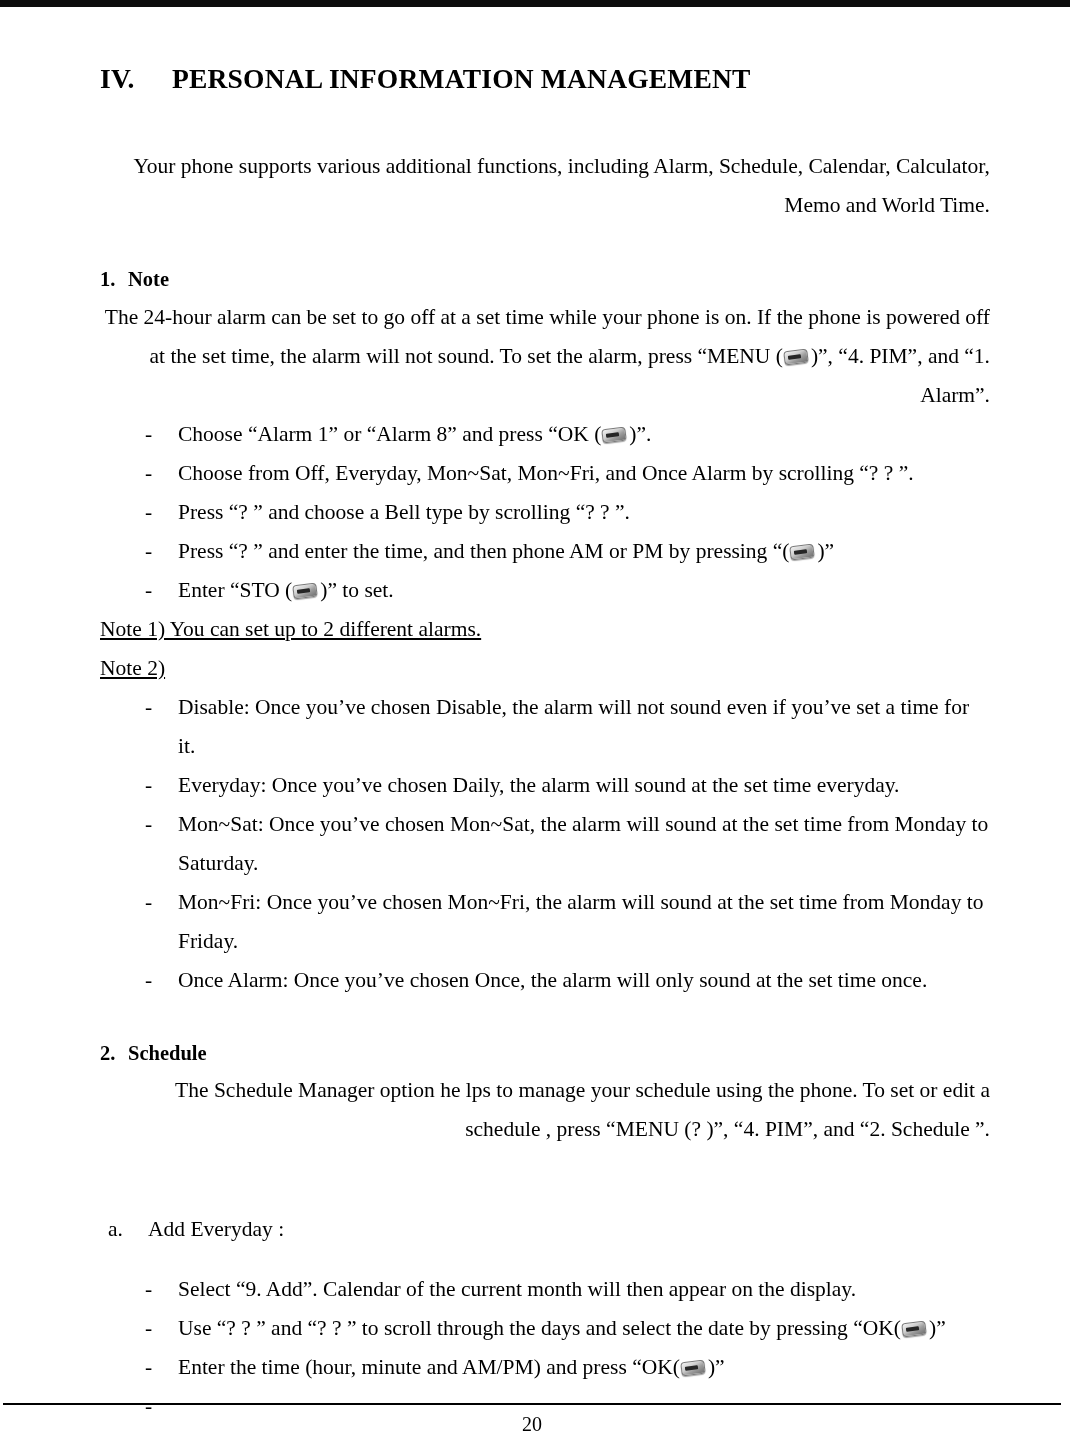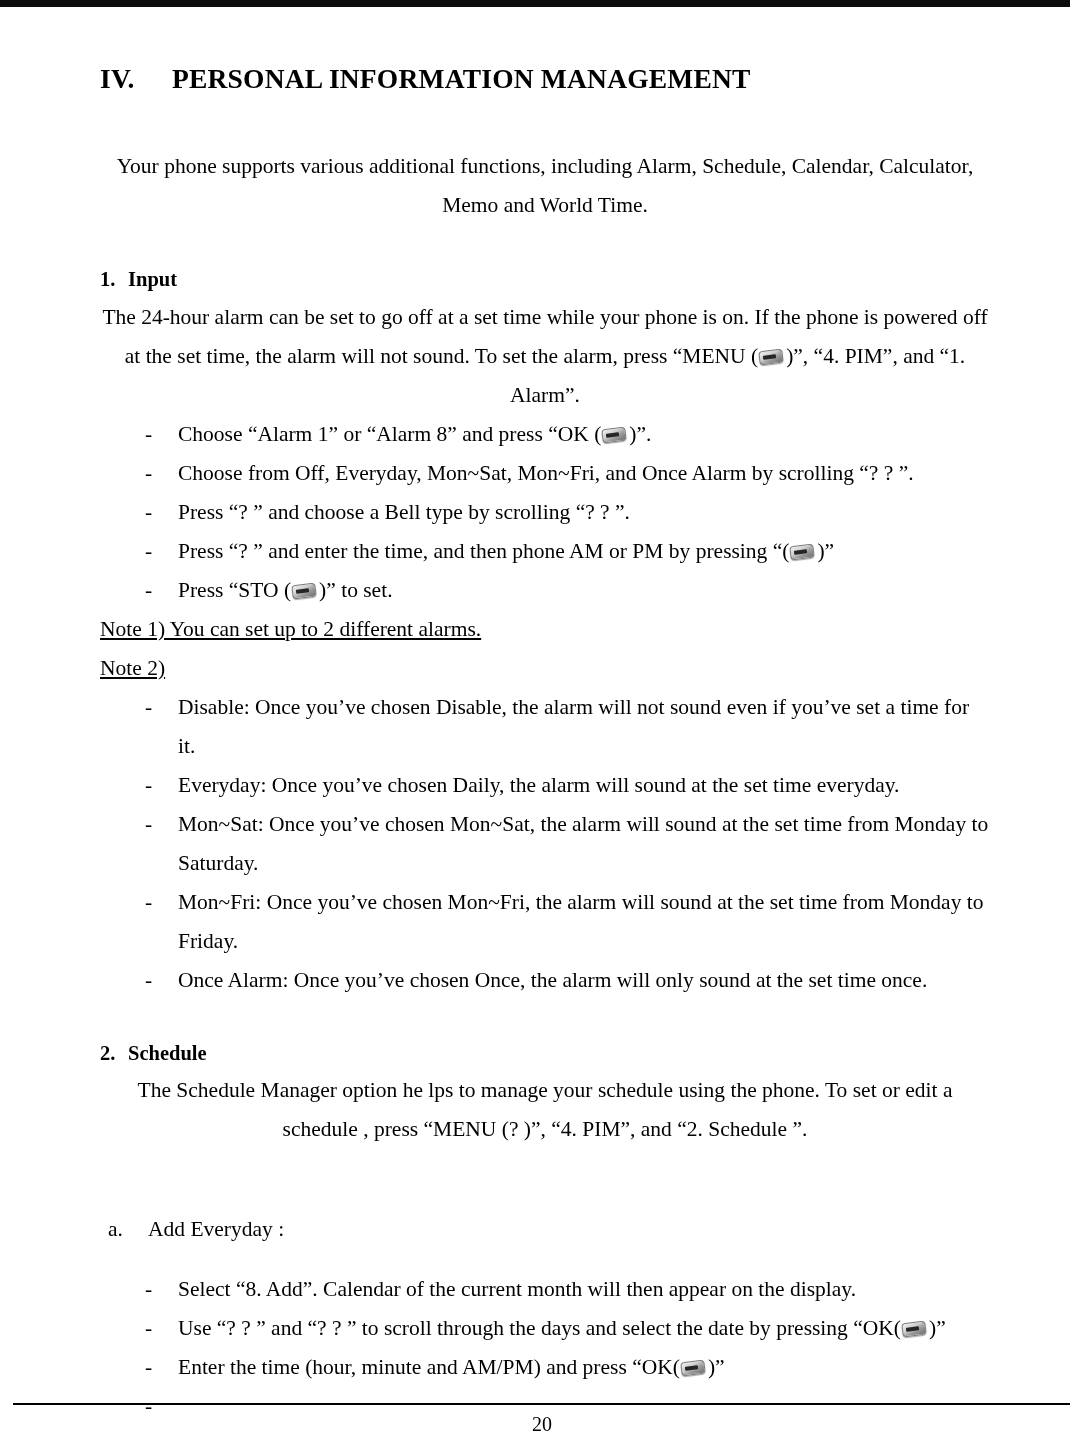--- a/index.html
+++ b/index.html
@@ -69,21 +69,21 @@
   .section-heading .numeral {
     display: inline-block;
     min-width: 28px;
   }
 
   
   .para {
     font-size: 21.5px;
     line-height: 39px;
     margin: 0;
-    text-align: center;
+    text-align: right;
   }
   .para.intro { margin-bottom: 40px; }
   .para.tight { margin-bottom: 0; }
 
   .note-line {
     font-size: 21.5px;
     line-height: 39px;
     margin: 0;
     text-decoration: underline;
   }
@@ -149,21 +149,21 @@
     width: 13px;
     height: 4px;
     background: #262626;
     border-radius: 1px;
     transform: rotate(-7deg);
   }
 
   
   .footer {
     position: absolute;
-    left: 13px;
+    left: 3px;
     bottom: 0;
     width: 1058px;
   }
   .footer-rule {
     width: 100%;
     height: 2px;
     background: #000000;
   }
   .footer-page-number {
     text-align: center;
@@ -178,34 +178,34 @@
 
 <div class="scan-top-bar"></div>
 
 <div class="page">
   <div class="content">
 
     <h1 class="chapter-heading"><span class="numeral">IV.</span><span>PERSONAL INFORMATION MANAGEMENT</span></h1>
 
     <p class="para intro">Your phone supports various additional functions, including Alarm, Schedule, Calendar, Calculator, Memo and World Time.</p>
 
-    <h2 class="section-heading"><span class="numeral">1.</span><span>Input</span></h2>
+    <h2 class="section-heading"><span class="numeral">1.</span><span>Note</span></h2>
 
     <p class="para tight"><span>The 24-hour alarm can be set to go off at a set time while your phone is on. If the phone is powered off at the set time, the alarm will not sound. To set the alarm, press “MENU (</span><span class="key-icon"><span class="body"></span><span class="slot"></span></span><span>)”, “4. PIM”, and “1. Alarm”.</span></p>
 
     <ul class="bullets">
       <li><span class="dash">-</span><span>Choose “Alarm 1” or “Alarm 8” and press “OK (</span><span class="key-icon"><span class="body"></span><span class="slot"></span></span><span>)”.</span></li>
 
       <li><span class="dash">-</span><span>Choose from Off, Everyday, Mon~Sat, Mon~Fri, and Once Alarm by scrolling “?  ?  ”.</span></li>
 
       <li><span class="dash">-</span><span>Press “?  ” and choose a Bell type by scrolling “?  ?  ”.</span></li>
 
       <li><span class="dash">-</span><span>Press “?  ” and enter the time, and then phone AM or PM by pressing “(</span><span class="key-icon"><span class="body"></span><span class="slot"></span></span><span>)”</span></li>
 
-      <li><span class="dash">-</span><span>Press “STO (</span><span class="key-icon"><span class="body"></span><span class="slot"></span></span><span>)” to set.</span></li>
+      <li><span class="dash">-</span><span>Enter “STO (</span><span class="key-icon"><span class="body"></span><span class="slot"></span></span><span>)” to set.</span></li>
     </ul>
 
     <p class="note-line">Note 1) You can set up to 2 different alarms.</p>
     <p class="note-line">Note 2)</p>
 
     <ul class="bullets">
       <li><span class="dash">-</span><span>Disable: Once you’ve chosen Disable, the alarm will not sound even if you’ve set a time for it.</span></li>
       <li><span class="dash">-</span><span>Everyday: Once you’ve chosen Daily, the alarm will sound at the set time everyday.</span></li>
       <li><span class="dash">-</span><span>Mon~Sat: Once you’ve chosen Mon~Sat, the alarm will sound at the set time from Monday to Saturday.</span></li>
       <li><span class="dash">-</span><span>Mon~Fri: Once you’ve chosen Mon~Fri, the alarm will sound at the set time from Monday to Friday.</span></li>
@@ -216,21 +216,21 @@
 
     <h2 class="section-heading"><span class="numeral">2.</span><span>Schedule</span></h2>
 
     <p class="para tight">The Schedule Manager option he lps to manage your schedule using the phone. To set or edit a schedule , press “MENU (?  )”, “4. PIM”, and “2. Schedule ”.</p>
 
     <div class="gap-md"></div>
 
     <p class="alpha-item"><span class="marker">a.</span><span>Add Everyday :</span></p>
 
     <ul class="bullets">
-      <li><span class="dash">-</span><span>Select “8. Add”. Calendar of the current month will then appear on the display.</span></li>
+      <li><span class="dash">-</span><span>Select “9. Add”. Calendar of the current month will then appear on the display.</span></li>
 
       <li><span class="dash">-</span><span>Use “?  ?  ” and “?  ?  ” to scroll through the days and select the date by pressing “OK(</span><span class="key-icon"><span class="body"></span><span class="slot"></span></span><span>)”</span></li>
 
       <li><span class="dash">-</span><span>Enter the time (hour, minute and AM/PM) and press “OK(</span><span class="key-icon"><span class="body"></span><span class="slot"></span></span><span>)”</span></li>
 
       <li><span class="dash">-</span></li>
     </ul>
 
   </div>
 

